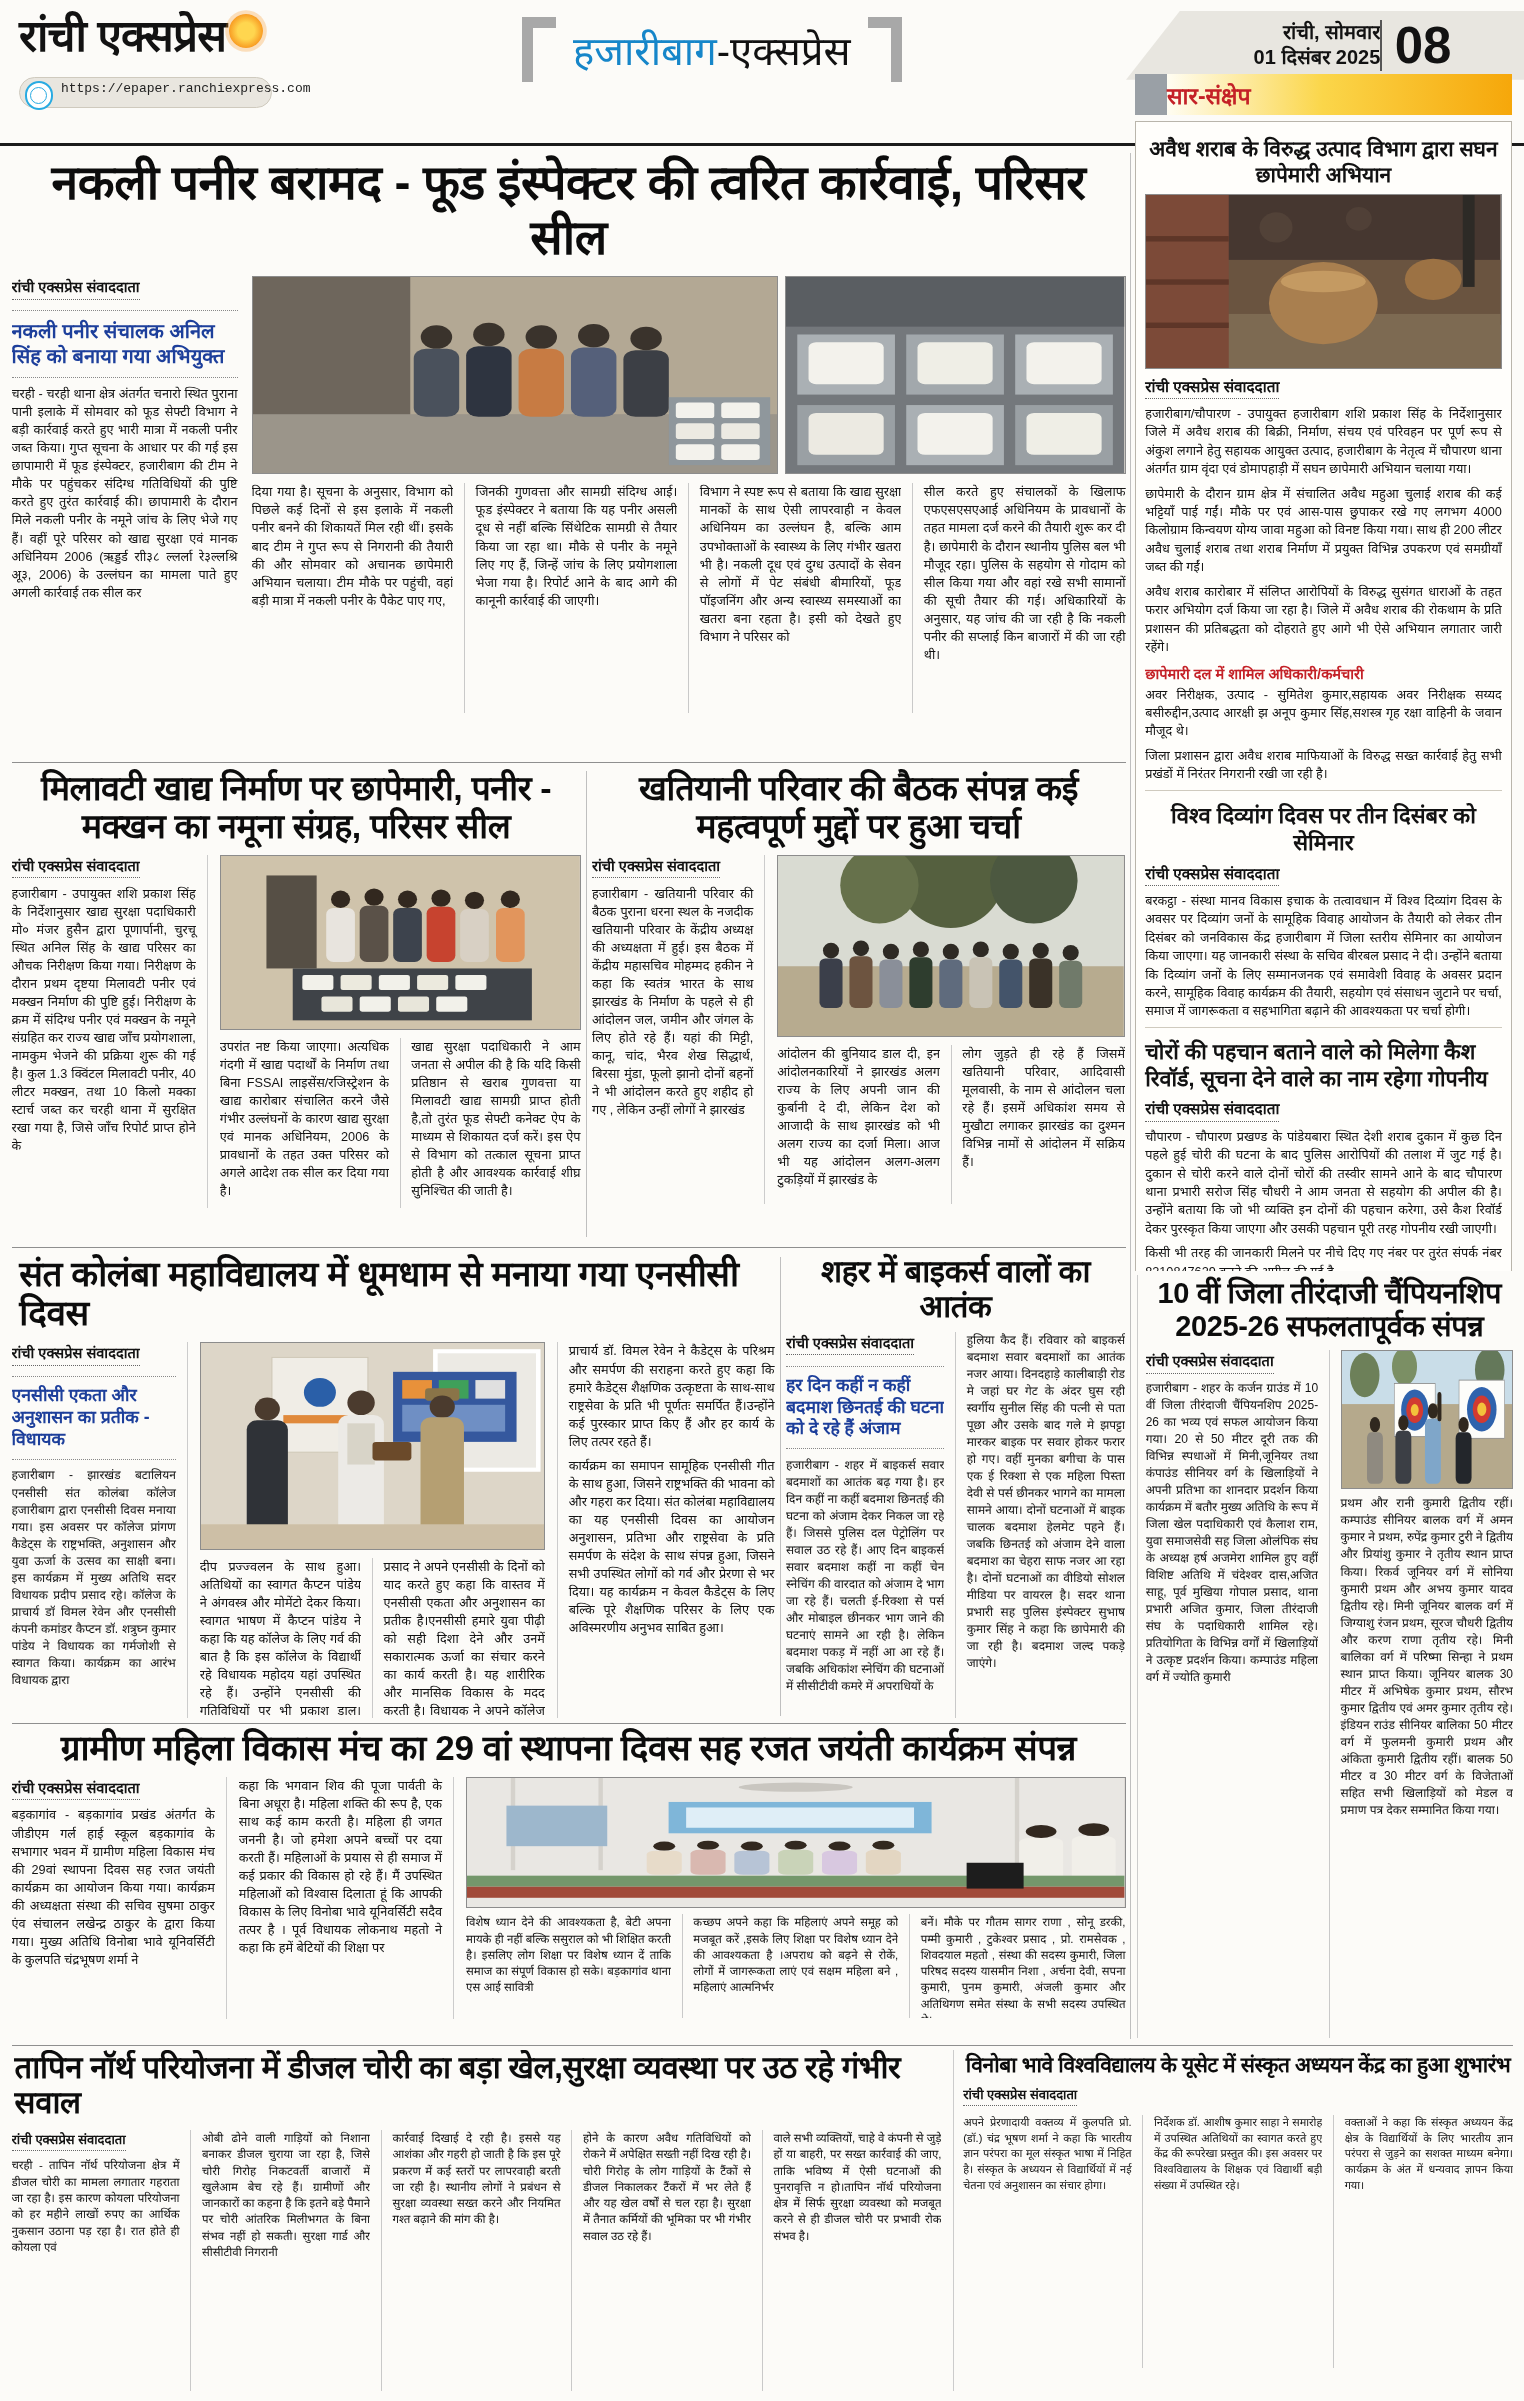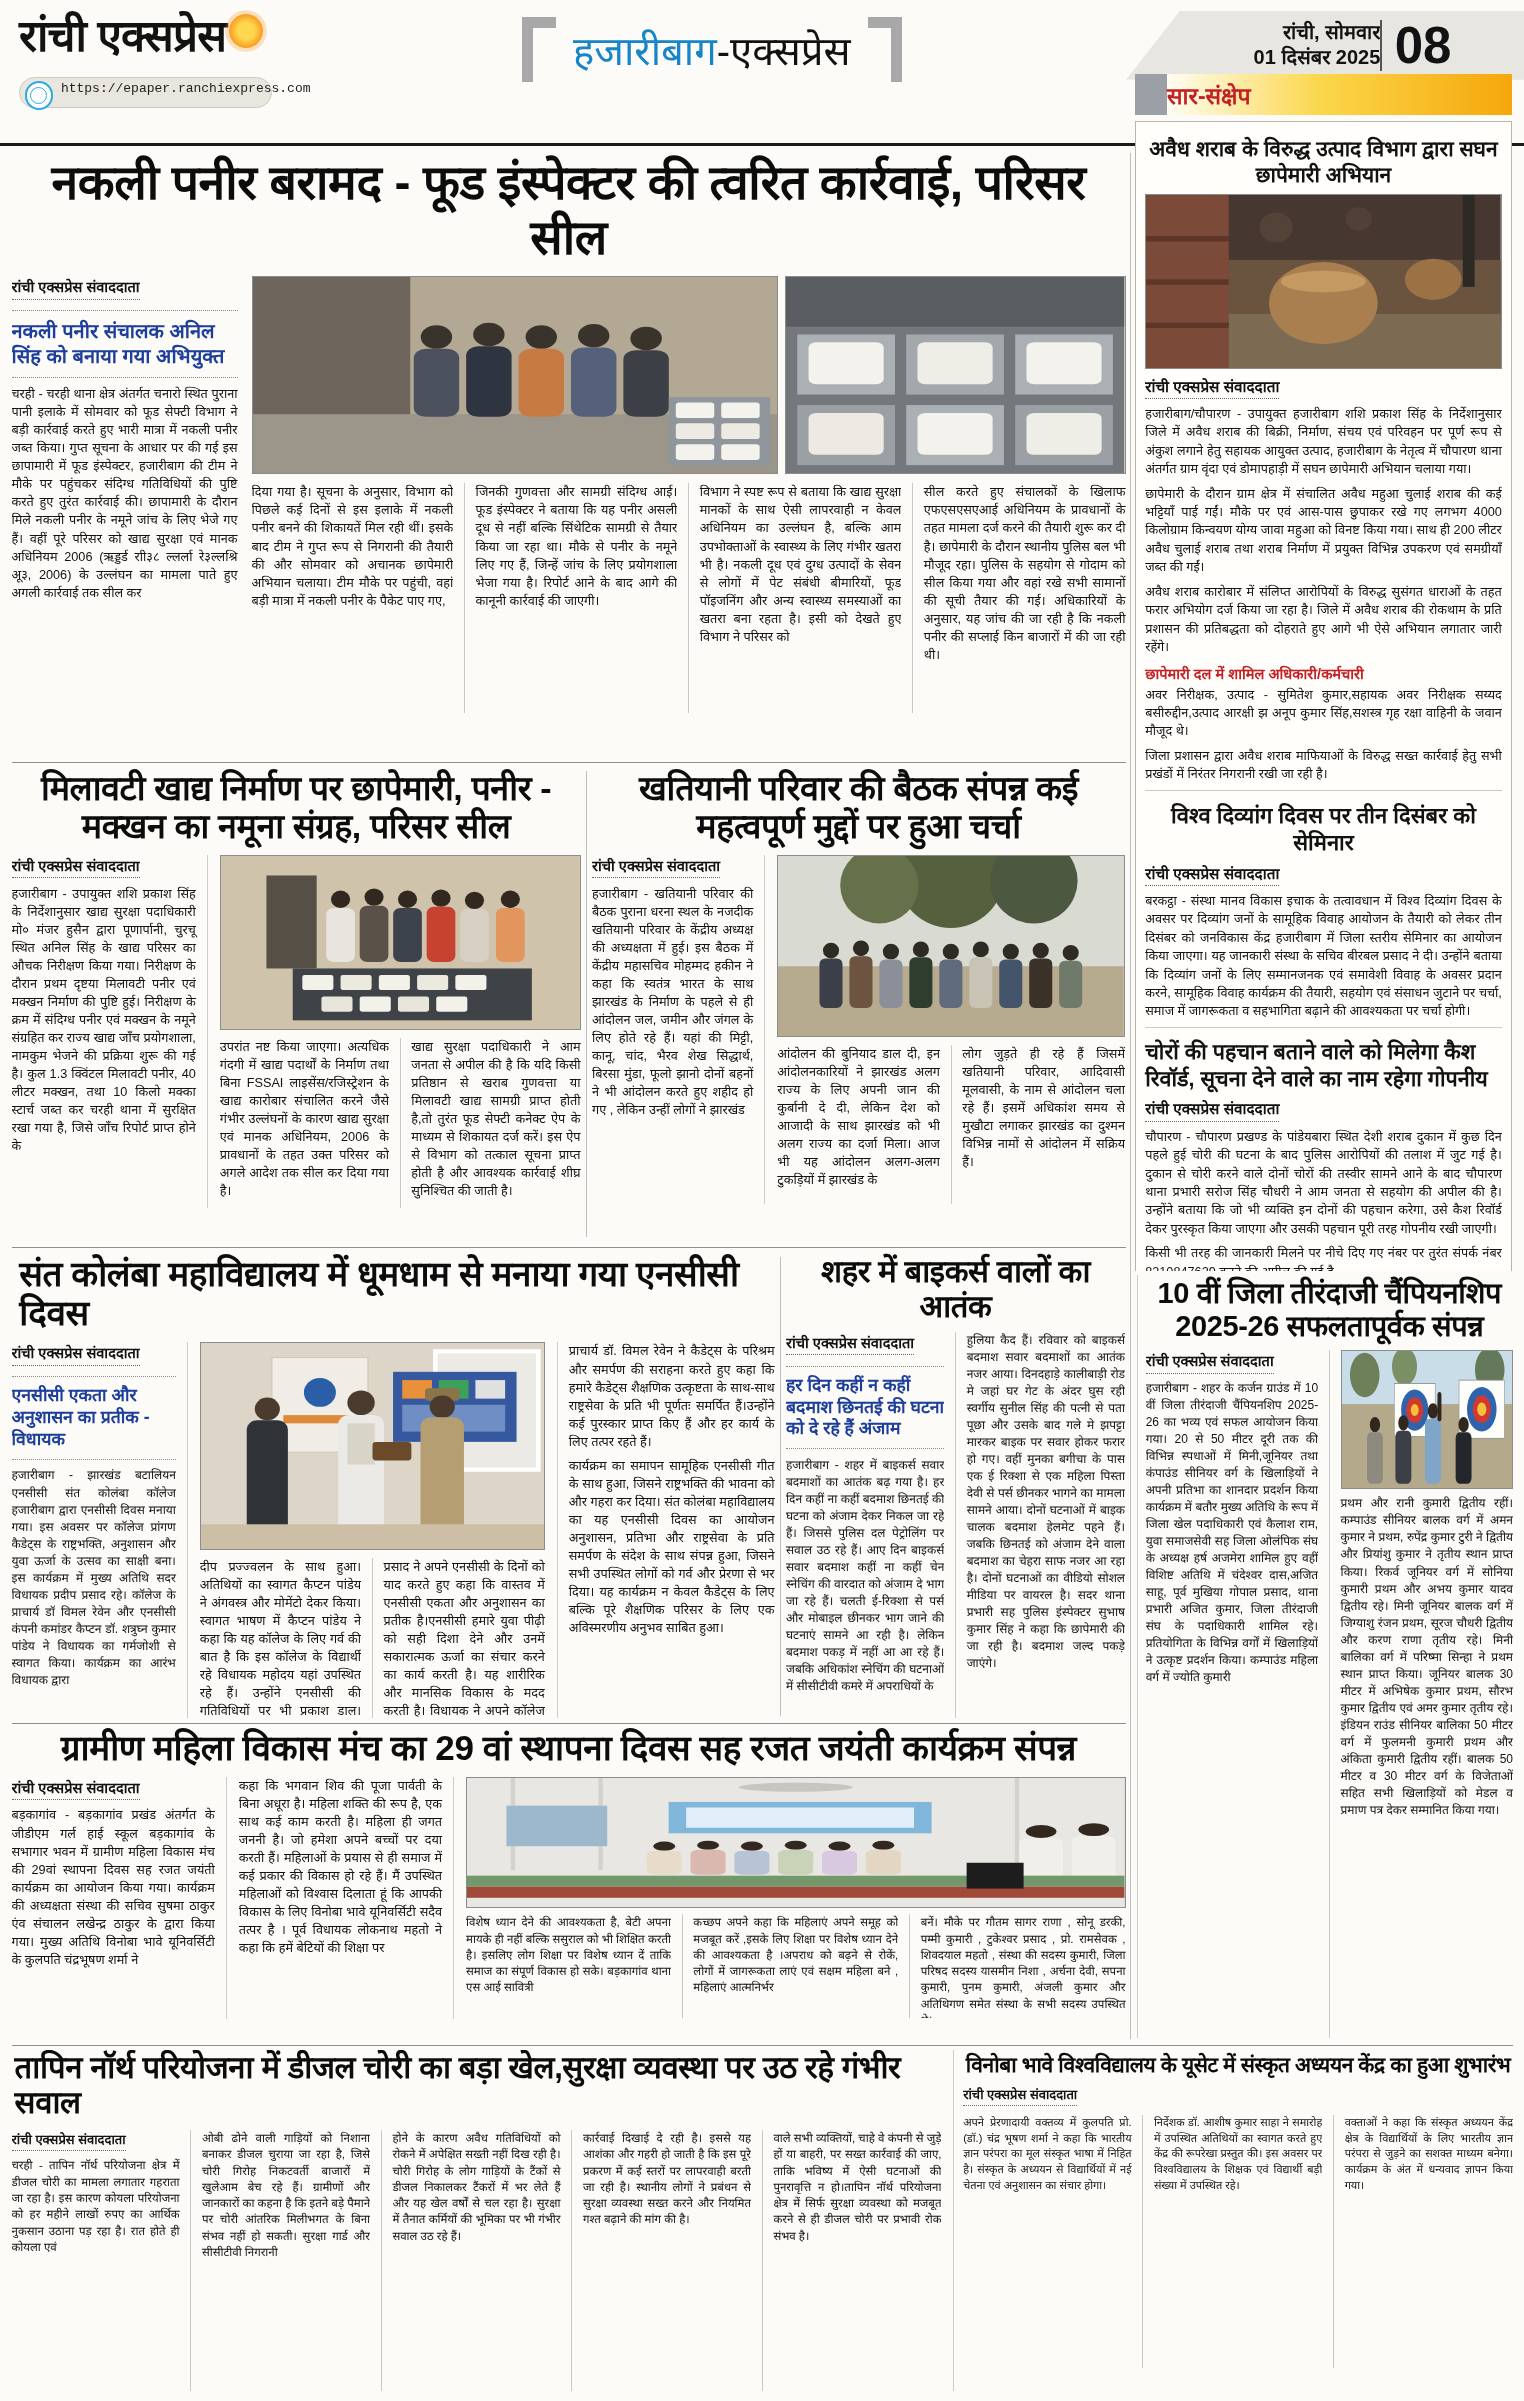--- a/index.html
+++ b/index.html
@@ -519,24 +519,24 @@
   <h2 class="hl" style="font-size:31px;margin:0 3.1px 9.2px;text-align:left">तापिन नॉर्थ परियोजना में डीजल चोरी का बड़ा खेल,सुरक्षा व्यवस्था पर उठ रहे गंभीर सवाल</h2>
   <div class="flexcols clip" style="height:269px">
     <div class="col">
       <span class="by" style="font-size:13px">रांची एक्सप्रेस संवाददाता</span>
       <p class="p" style="font-size:11.5px">चरही - तापिन नॉर्थ परियोजना क्षेत्र में डीजल चोरी का मामला लगातार गहराता जा रहा है। इस कारण कोयला परियोजना को हर महीने लाखों रुपए का आर्थिक नुकसान उठाना पड़ रहा है। रात होते ही कोयला एवं</p>
     </div>
     <div class="col">
         <p class="p" style="font-size:11.5px">ओबी ढोने वाली गाड़ियों को निशाना बनाकर डीजल चुराया जा रहा है, जिसे चोरी गिरोह निकटवर्ती बाजारों में खुलेआम बेच रहे हैं। ग्रामीणों और जानकारों का कहना है कि इतने बड़े पैमाने पर चोरी आंतरिक मिलीभगत के बिना संभव नहीं हो सकती। सुरक्षा गार्ड और सीसीटीवी निगरानी</p>
       </div>
     <div class="col">
+        <p class="p" style="font-size:11.5px">कार्रवाई दिखाई दे रही है। इससे यह आशंका और गहरी हो जाती है कि इस पूरे प्रकरण में कई स्तरों पर लापरवाही बरती जा रही है। स्थानीय लोगों ने प्रबंधन से सुरक्षा व्यवस्था सख्त करने और नियमित गश्त बढ़ाने की मांग की है।</p>
+      </div>
+    <div class="col">
         <p class="p" style="font-size:11.5px">होने के कारण अवैध गतिविधियों को रोकने में अपेक्षित सख्ती नहीं दिख रही है। चोरी गिरोह के लोग गाड़ियों के टैंकों से डीजल निकालकर टैंकरों में भर लेते हैं और यह खेल वर्षों से चल रहा है। सुरक्षा में तैनात कर्मियों की भूमिका पर भी गंभीर सवाल उठ रहे हैं।</p>
-      </div>
-    <div class="col">
-        <p class="p" style="font-size:11.5px">कार्रवाई दिखाई दे रही है। इससे यह आशंका और गहरी हो जाती है कि इस पूरे प्रकरण में कई स्तरों पर लापरवाही बरती जा रही है। स्थानीय लोगों ने प्रबंधन से सुरक्षा व्यवस्था सख्त करने और नियमित गश्त बढ़ाने की मांग की है।</p>
       </div>
     <div class="col">
         <p class="p" style="font-size:11.5px">वाले सभी व्यक्तियों, चाहे वे कंपनी से जुड़े हों या बाहरी, पर सख्त कार्रवाई की जाए, ताकि भविष्य में ऐसी घटनाओं की पुनरावृत्ति न हो।तापिन नॉर्थ परियोजना क्षेत्र में सिर्फ सुरक्षा व्यवस्था को मजबूत करने से ही डीजल चोरी पर प्रभावी रोक संभव है।</p>
       </div>
   </div>
 </section>
 
 <section class="abs clip" style="left:953px;top:2050px;width:560px;height:341px;border-left:0.8px solid #ccc;padding-left:9.2px">
   <h2 class="hl" style="font-size:21px;margin:3.1px 0 7.7px">विनोबा भावे विश्वविद्यालय के यूसेट में संस्कृत अध्ययन केंद्र का हुआ शुभारंभ</h2>
   <span class="by" style="font-size:13px">रांची एक्सप्रेस संवाददाता</span>

